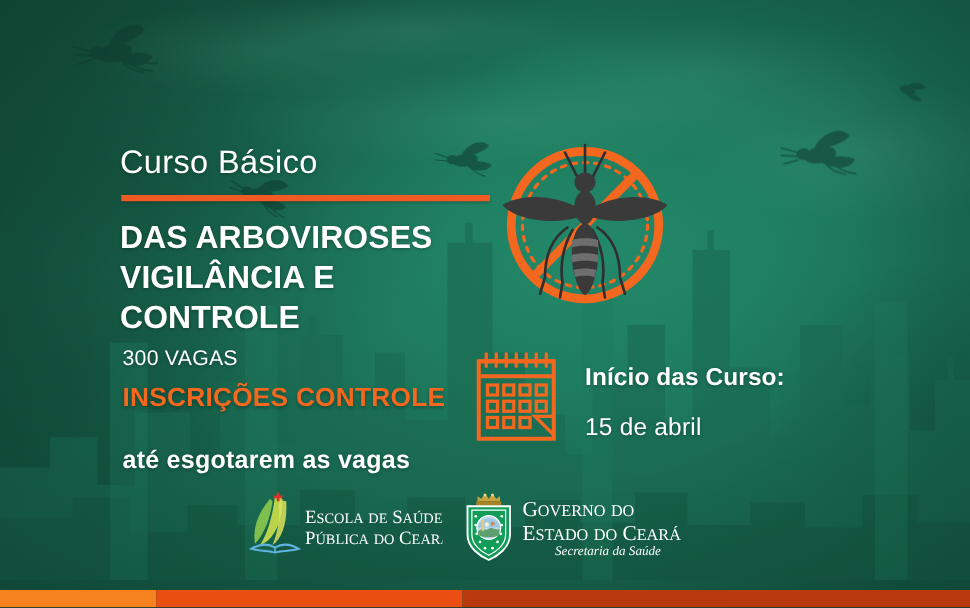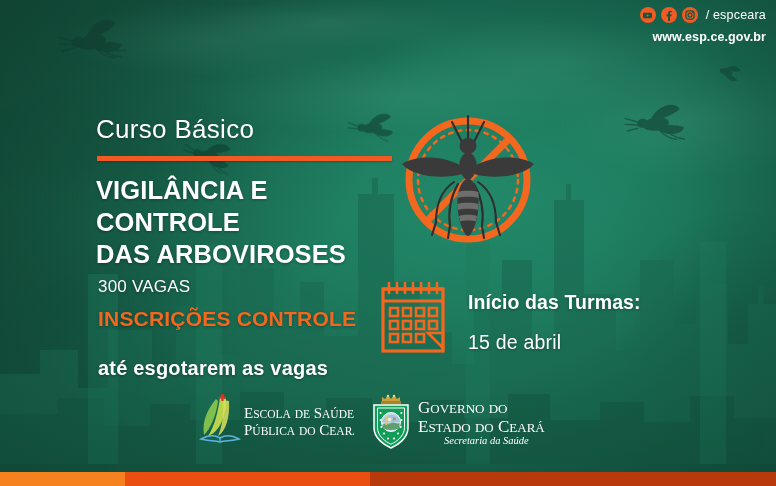--- a/index.html
+++ b/index.html
@@ -358,50 +358,26 @@
       </g>
 
       <g transform="translate(726,72) rotate(18) scale(.55)" opacity=".8">
         <ellipse cx="0" cy="0" rx="12" ry="6"></ellipse>
         <path d="M-3,-5 C6,-17 20,-17 24,-10 C18,-5 4,-2 -3,-5 Z"></path>
         <path d="M-2,3 C7,14 21,14 24,8 C18,3 5,1 -2,3 Z"></path>
       </g>
     </g>
   </svg>
 
-  <div class="social-bar">
-    <div class="social-row">
-      <span class="s-icon">
-        <svg width="9" height="9" viewBox="0 0 12 12">
-            <rect x="0" y="2.4" width="12" height="7.2" rx="1.8" fill="#17553F"></rect>
-            <path d="M4.9 4.3 L8.1 6 L4.9 7.7 Z" fill="#F15A22"></path>
-          </svg>
-      </span>
-      <span class="s-icon">
-        <svg width="9" height="11" viewBox="0 0 10 12">
-            <path d="M6.6 12V6.8h1.7l.26-2.02H6.6V3.5c0-.58.16-.98 1-.98h1.07V.72C8.48.69 7.85.63 7.12.63 5.58.63 4.53 1.57 4.53 3.3v1.48H2.8V6.8h1.73V12z" fill="#17553F"></path>
-          </svg>
-      </span>
-      <span class="s-icon">
-        <svg width="10" height="10" viewBox="0 0 12 12">
-            <rect x="1.1" y="1.1" width="9.8" height="9.8" rx="3" fill="none" stroke="#17553F" stroke-width="1.5"></rect>
-            <circle cx="6" cy="6" r="2.35" fill="none" stroke="#17553F" stroke-width="1.4"></circle>
-            <circle cx="9.1" cy="2.9" r=".78" fill="#17553F"></circle>
-          </svg>
-      </span>
-      <span class="handle">/ espceara</span>
-    </div>
-    <div class="site">www.esp.ce.gov.br</div>
-  </div>
 
   <div class="course-kicker">Curso Básico</div>
   <div class="rule"></div>
   <div class="title">
+    <span>DAS ARBOVIROSES</span>
     <span>VIGILÂNCIA E CONTROLE</span>
-    <span>DAS ARBOVIROSES</span>
   </div>
 
   <svg class="emblem" viewBox="0 0 160 152">
 
     <circle cx="80" cy="76" r="59" fill="none" stroke="#F4671F" stroke-width="7"></circle>
 
     <circle cx="80" cy="76" r="50" fill="none" stroke="#F4671F" stroke-width="2.6" stroke-dasharray="3.5 5.5" stroke-linecap="round"></circle>
 
     <line x1="38" y1="118" x2="122" y2="34" stroke="#F4671F" stroke-width="7" stroke-linecap="butt"></line>
 
@@ -477,21 +453,21 @@
       <rect x="25" y="53" width="8" height="8"></rect>
       <rect x="38" y="53" width="8" height="8"></rect>
     </g>
 
     <g stroke="#F4671F" fill="none" stroke-width="2.6">
       <path d="M50,52 L65,52 L65,67 Z"></path>
     </g>
   </svg>
 
   <div class="date-block">
-    <div class="date-label">Início das Turmas:</div>
+    <div class="date-label">Início das Curso:</div>
     <div class="date-value">15 de abril</div>
   </div>
 
   <svg class="logo-esp" viewBox="0 0 158 52">
 
     <path d="M20,6 C10,18 6,30 8,42 C14,36 20,24 22,8 Z" fill="#7FBF4D"></path>
     <path d="M24,4 C22,20 18,34 12,43 C22,40 30,26 30,6 Z" fill="#B9D44B"></path>
     <path d="M27,7 C28,22 26,34 22,43 C30,38 34,24 33,8 Z" fill="#D9E25A" opacity=".85"></path>
 
     <g fill="#D9342B">

